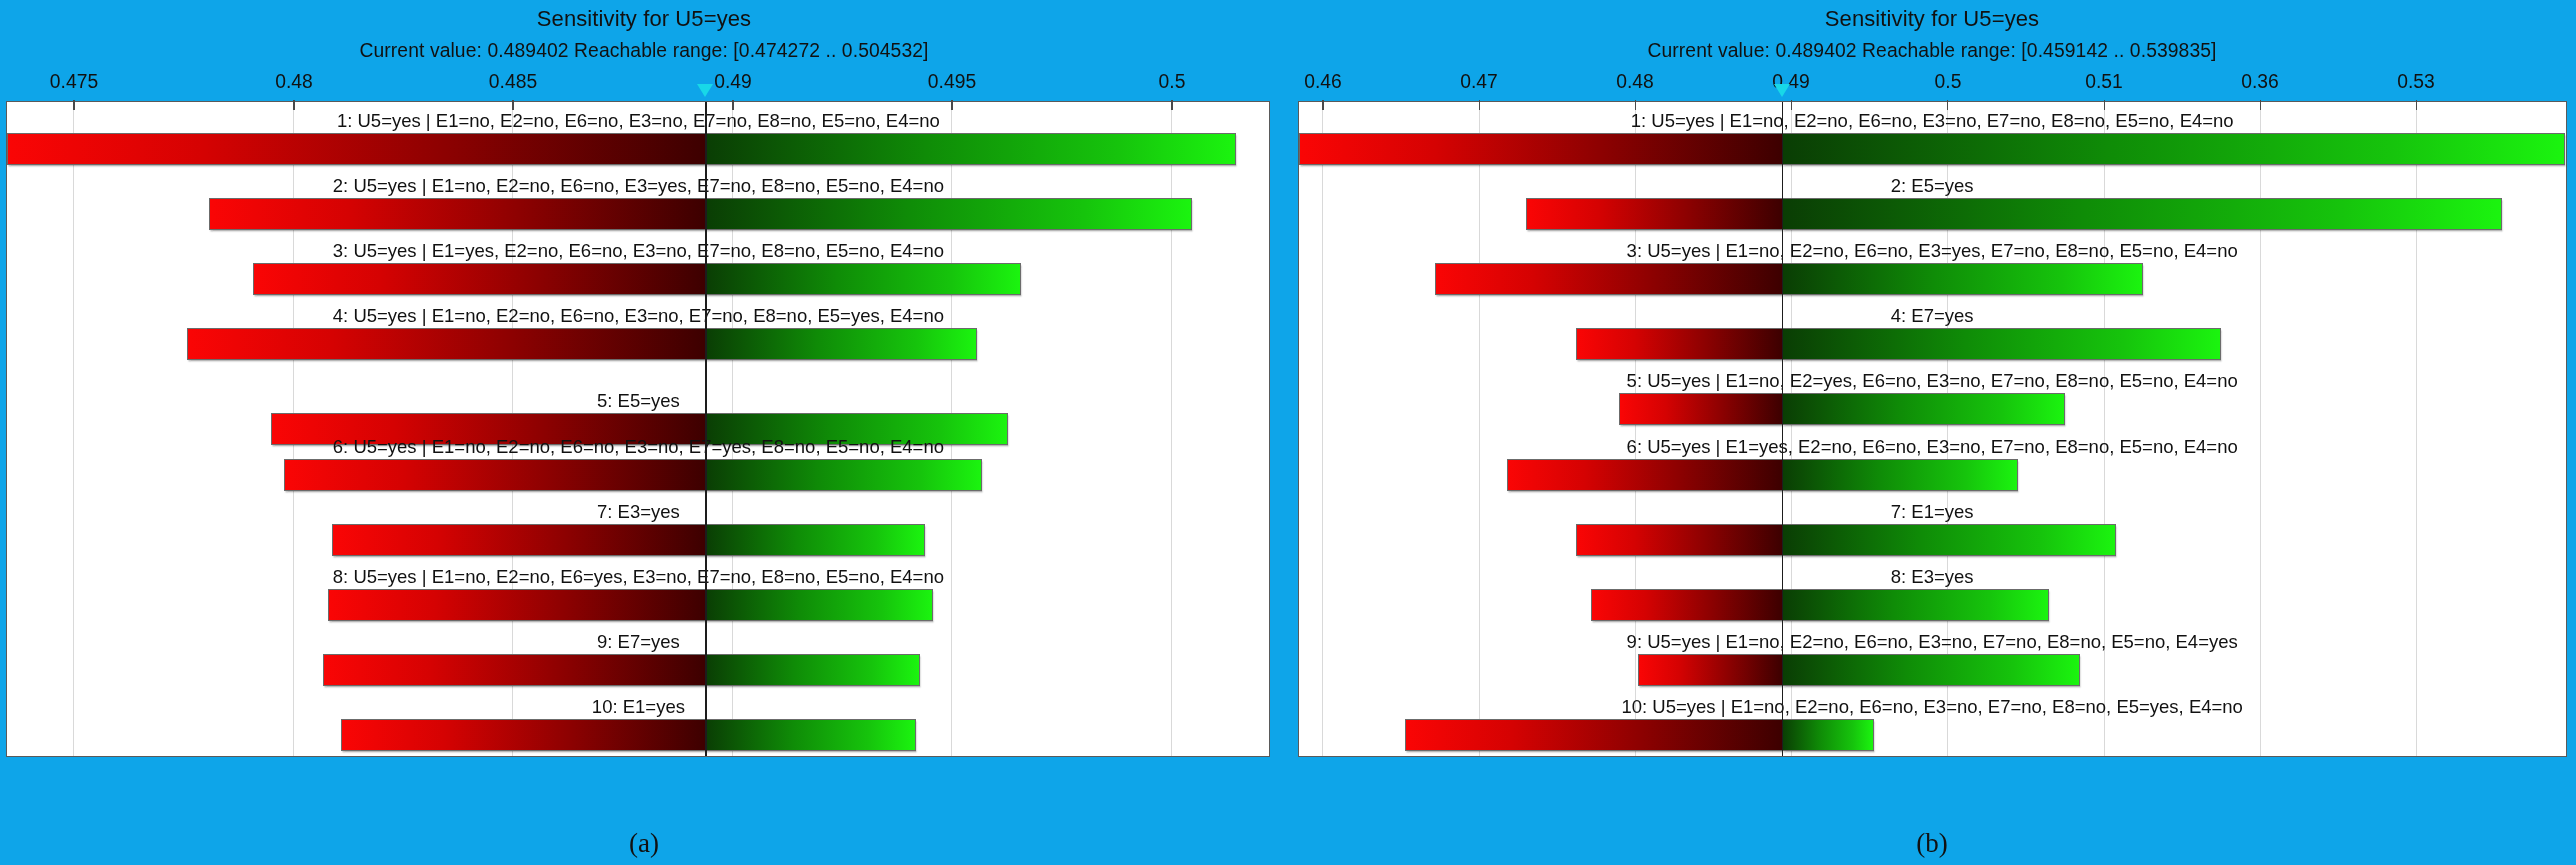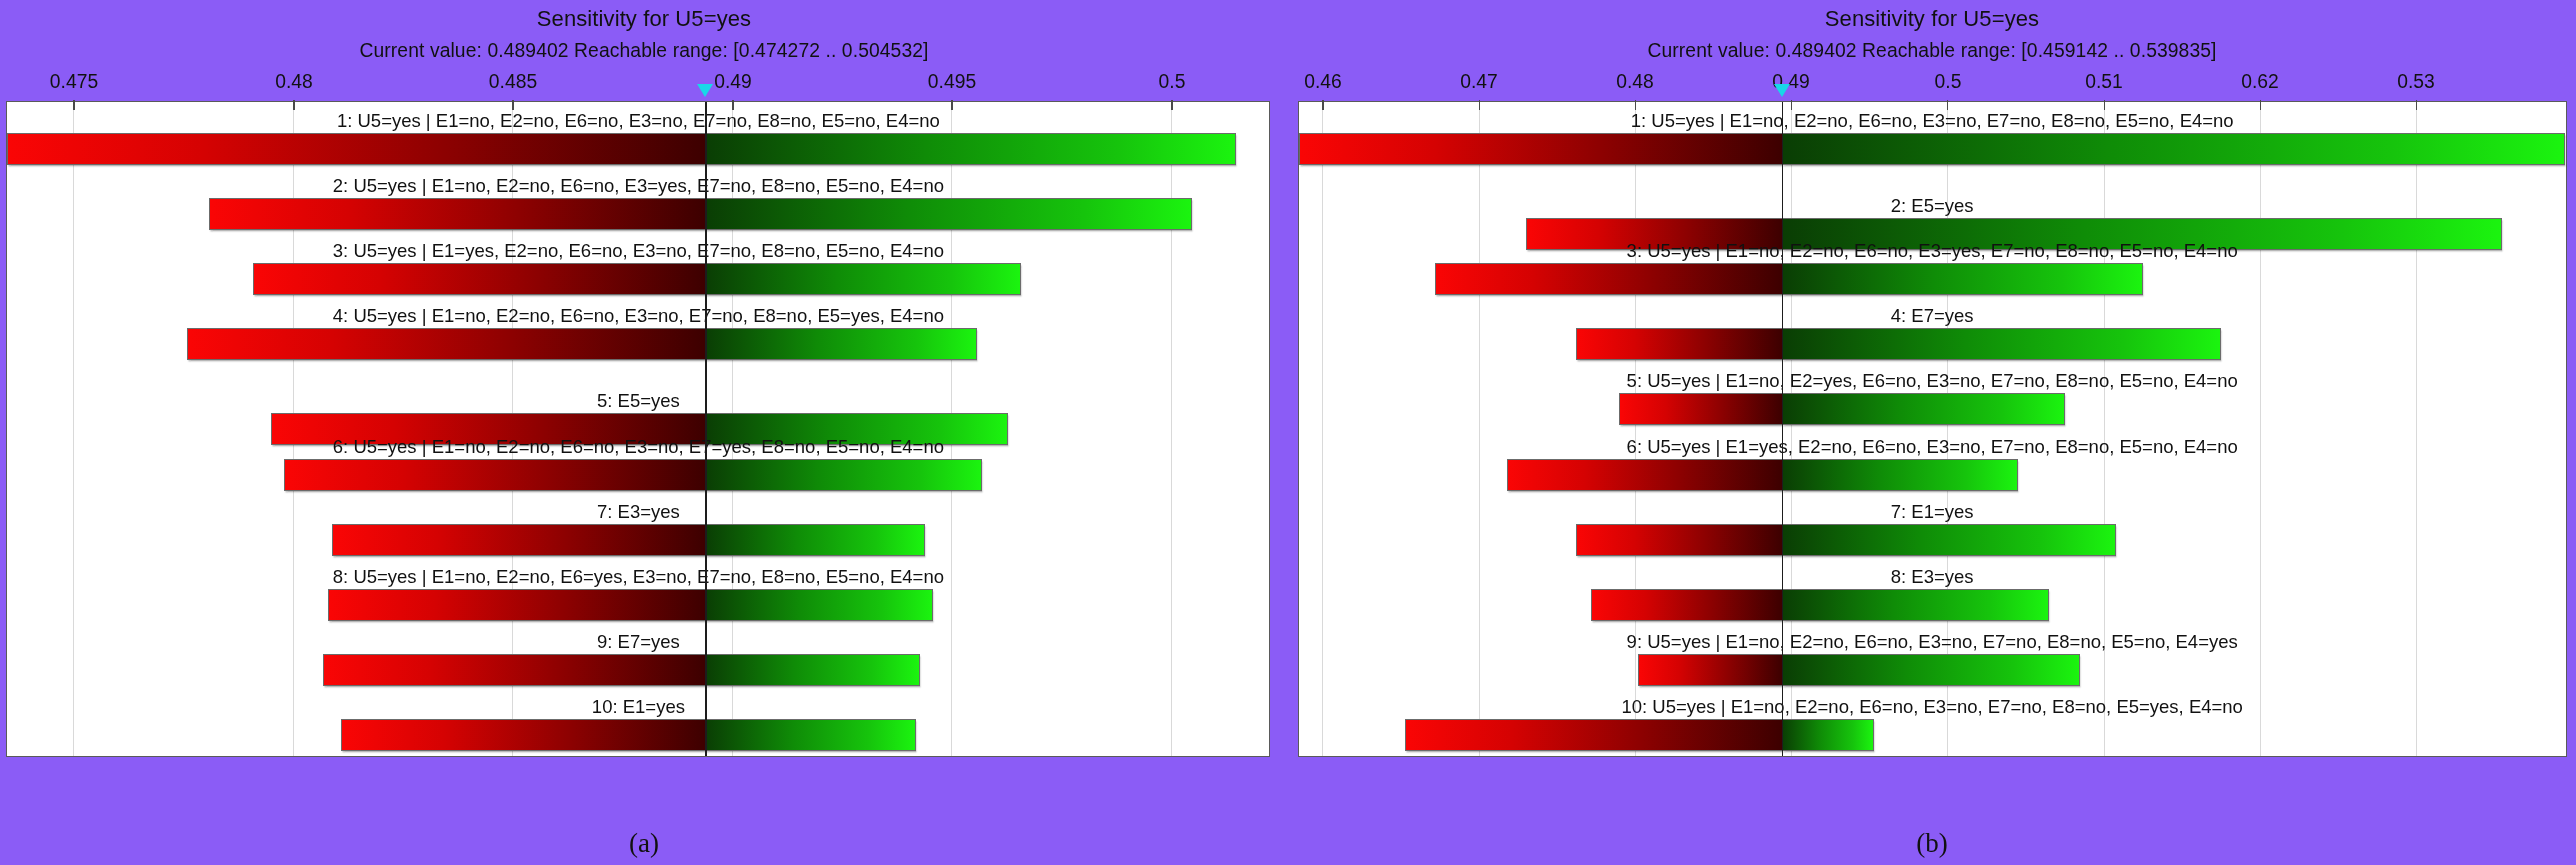--- a/index.html
+++ b/index.html
@@ -1,18 +1,18 @@
 <!DOCTYPE html>
 <html style="font-size:13px"><head>
 <meta charset="utf-8">
 <style>
   html,body{margin:0;padding:0;background:#ffffff;}
   body{width:2576px;height:865px;font-family:"Liberation Sans",sans-serif;overflow:hidden;}
 
-  .sheet{position:relative;width:2576px;height:865px;background:#8b5cf6;}
+  .sheet{position:relative;width:2576px;height:865px;background:#0ea5e9;}
 
   .panel{position:absolute;top:0;height:865px;}
   .panel-a{left:0;width:1288px;}
   .panel-b{left:1288px;width:1288px;}
 
   .chart-title{
     position:absolute;left:0;width:100%;text-align:center;
     font-size:22px;color:#111;letter-spacing:0.1px;white-space:nowrap;
   }
   .title-main{top:6.4px;}
@@ -157,21 +157,21 @@
   <div class="panel panel-b">
     <div class="chart-title title-main">Sensitivity for U5=yes</div>
     <div class="chart-title title-sub">Current value: 0.489402  Reachable range: [0.459142 .. 0.539835]</div>
     <div class="axis-labels" id="axis-b">
         <div class="axis-tick-label" style="left: 35px;">0.46</div>
         <div class="axis-tick-label" style="left: 191px;">0.47</div>
         <div class="axis-tick-label" style="left: 347px;">0.48</div>
         <div class="axis-tick-label" style="left: 503px;">0.49</div>
         <div class="axis-tick-label" style="left: 660px;">0.5</div>
         <div class="axis-tick-label" style="left: 816px;">0.51</div>
-        <div class="axis-tick-label" style="left: 972px;">0.62</div>
+        <div class="axis-tick-label" style="left: 972px;">0.36</div>
         <div class="axis-tick-label" style="left: 1128px;">0.53</div>
       </div>
     <div class="plot plot-b" id="plot-b">
         <div class="gridline" style="left: 23.4px;"></div>
         <div class="tickmark" style="left: 23.4px;"></div>
         <div class="gridline" style="left: 180px;"></div>
         <div class="tickmark" style="left: 180px;"></div>
         <div class="gridline" style="left: 336px;"></div>
         <div class="tickmark" style="left: 336px;"></div>
         <div class="gridline" style="left: 492px;"></div>
@@ -184,21 +184,21 @@
         <div class="tickmark" style="left: 961px;"></div>
         <div class="gridline" style="left: 1117px;"></div>
         <div class="tickmark" style="left: 1117px;"></div>
         <div class="baseline" style="left: 483px;"></div>
         <div class="cursor-marker" style="left: 483px;"></div>
         <div class="row" style="top: 0px; height: 65px;">
           <div class="row-label" style="top: 10.4px;">1: U5=yes | E1=no, E2=no, E6=no, E3=no, E7=no, E8=no, E5=no, E4=no</div>
           <div class="bar bar-neg" style="left: 0px; width: 483px; top: 31px;"></div>
           <div class="bar bar-pos" style="left: 483px; width: 783px; top: 31px;"></div>
         </div>
-        <div class="row" style="top: 65px; height: 65px; margin-top: 20px;">
+        <div class="row" style="top: 65px; height: 65px;">
           <div class="row-label" style="top: 10.4px;">2: E5=yes</div>
           <div class="bar bar-neg" style="left: 227px; width: 256px; top: 31px;"></div>
           <div class="bar bar-pos" style="left: 483px; width: 720px; top: 31px;"></div>
         </div>
         <div class="row" style="top: 130px; height: 65px;">
           <div class="row-label" style="top: 10.4px;">3: U5=yes | E1=no, E2=no, E6=no, E3=yes, E7=no, E8=no, E5=no, E4=no</div>
           <div class="bar bar-neg" style="left: 136px; width: 347px; top: 31px;"></div>
           <div class="bar bar-pos" style="left: 483px; width: 361px; top: 31px;"></div>
         </div>
         <div class="row" style="top: 195px; height: 57px;">

